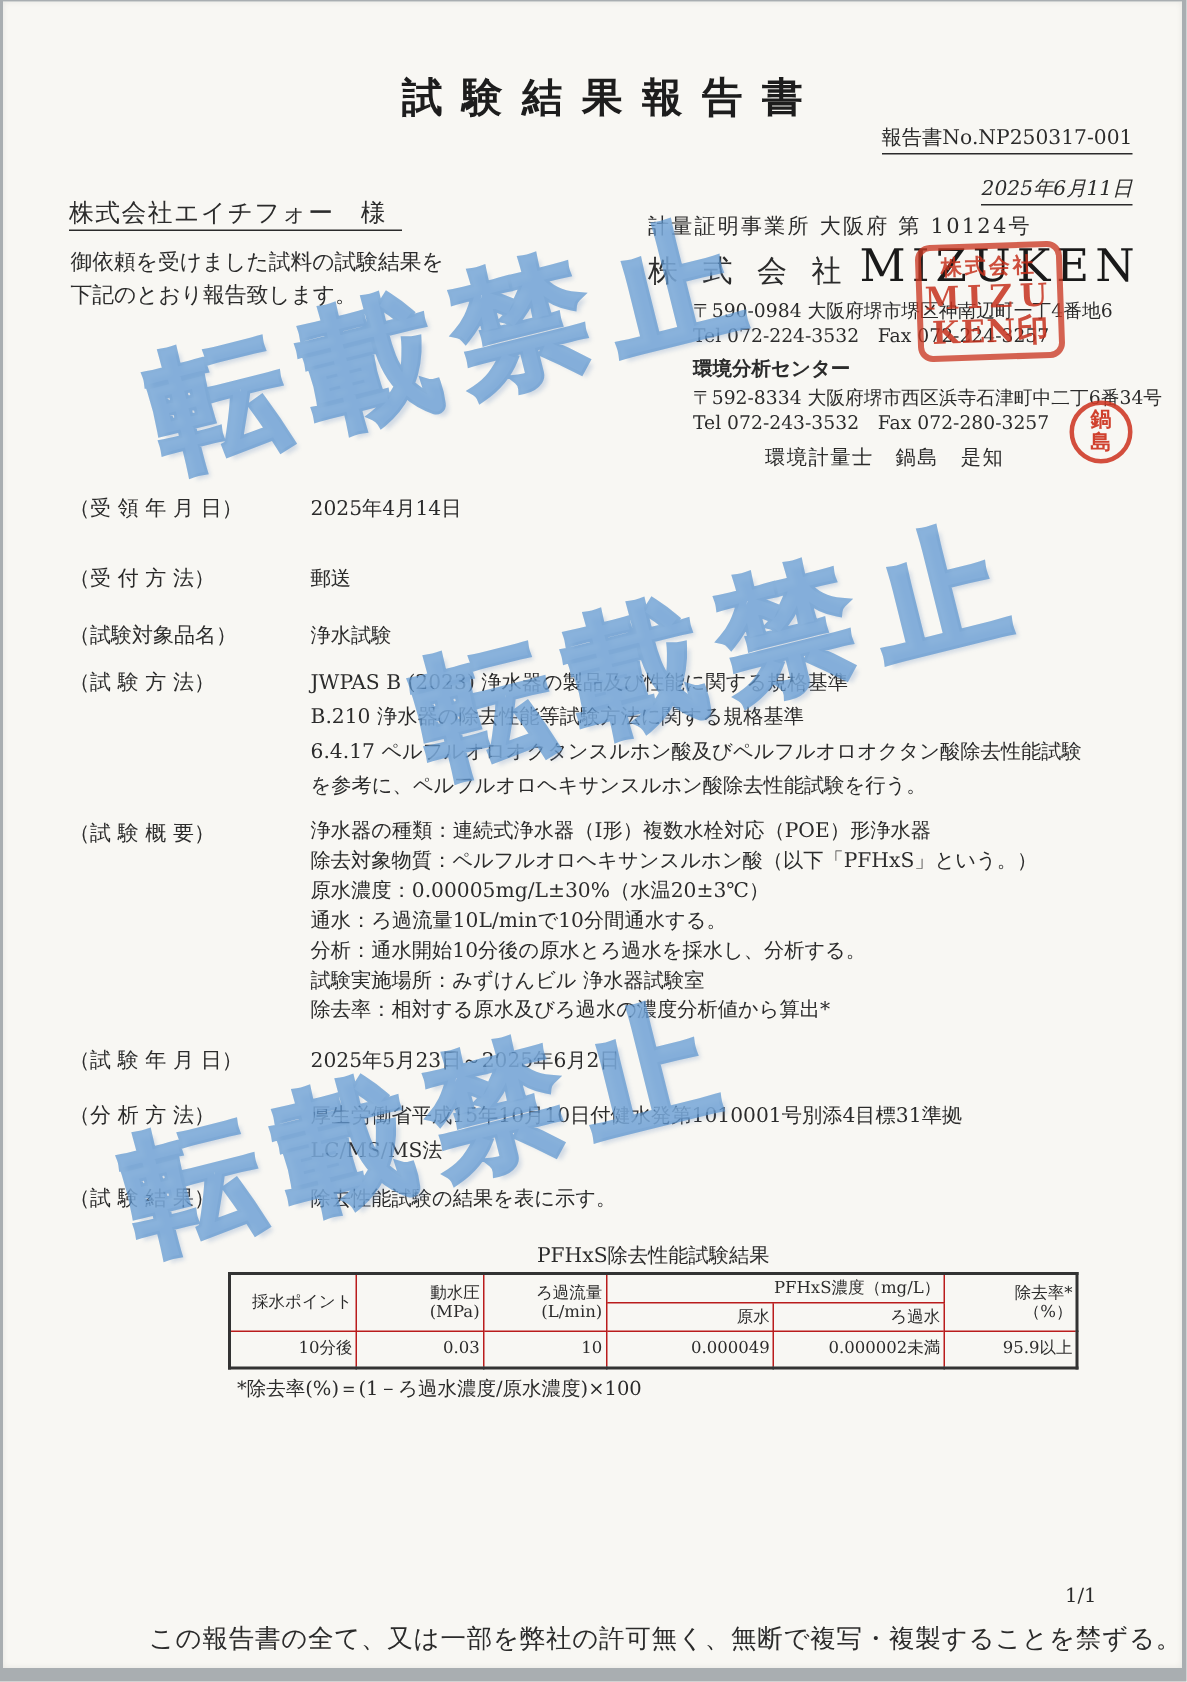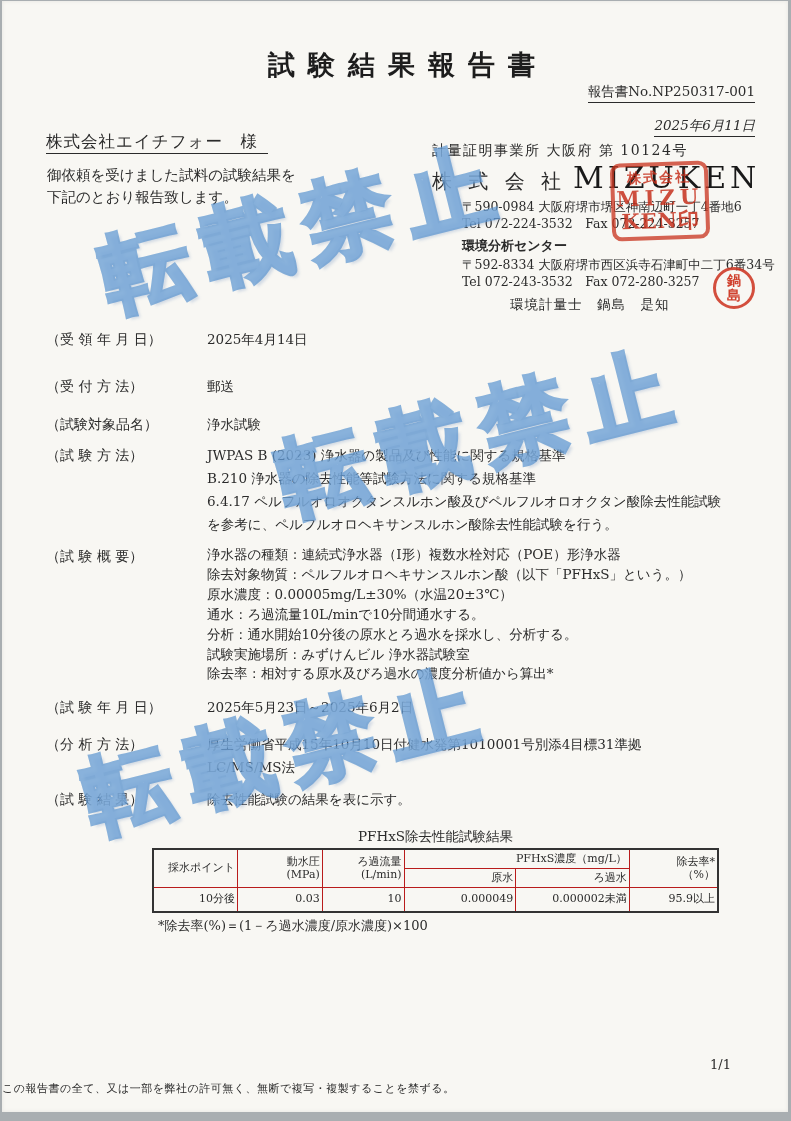--- a/index.html
+++ b/index.html
@@ -79,21 +79,21 @@
   .result table { border-collapse: collapse; width: 100%; border: 2px solid #333; }
   .result th, .result td {
     border: 1px solid #b91c1c; text-align: right; padding: 0 2px;
     font-weight: normal; font-size: 11px; line-height: 1.25;
   }
   .result th { height: 19px; }
   .result td { height: 25px; }
   .tbl-note { margin-top: 4px; margin-left: 6px; font-size: 13px; }
   
   .page-num { position: absolute; right: 57px; top: 1056px; font-size: 13px; }
-  .footer-note { position: absolute; left: 0; top: 1080px; width: 100%; text-align: left; font-size: 11px; letter-spacing: 0.5px; }
+  .footer-note { position: absolute; left: 0; top: 1080px; width: 100%; text-align: right; font-size: 17px; letter-spacing: 0.5px; }
 </style>
 </head>
 <body>
 
 <div class="page">
 
   <div class="wm wm1">転載禁止</div>
   <div class="wm wm2">転載禁止</div>
   <div class="wm wm3">転載禁止</div>
 

